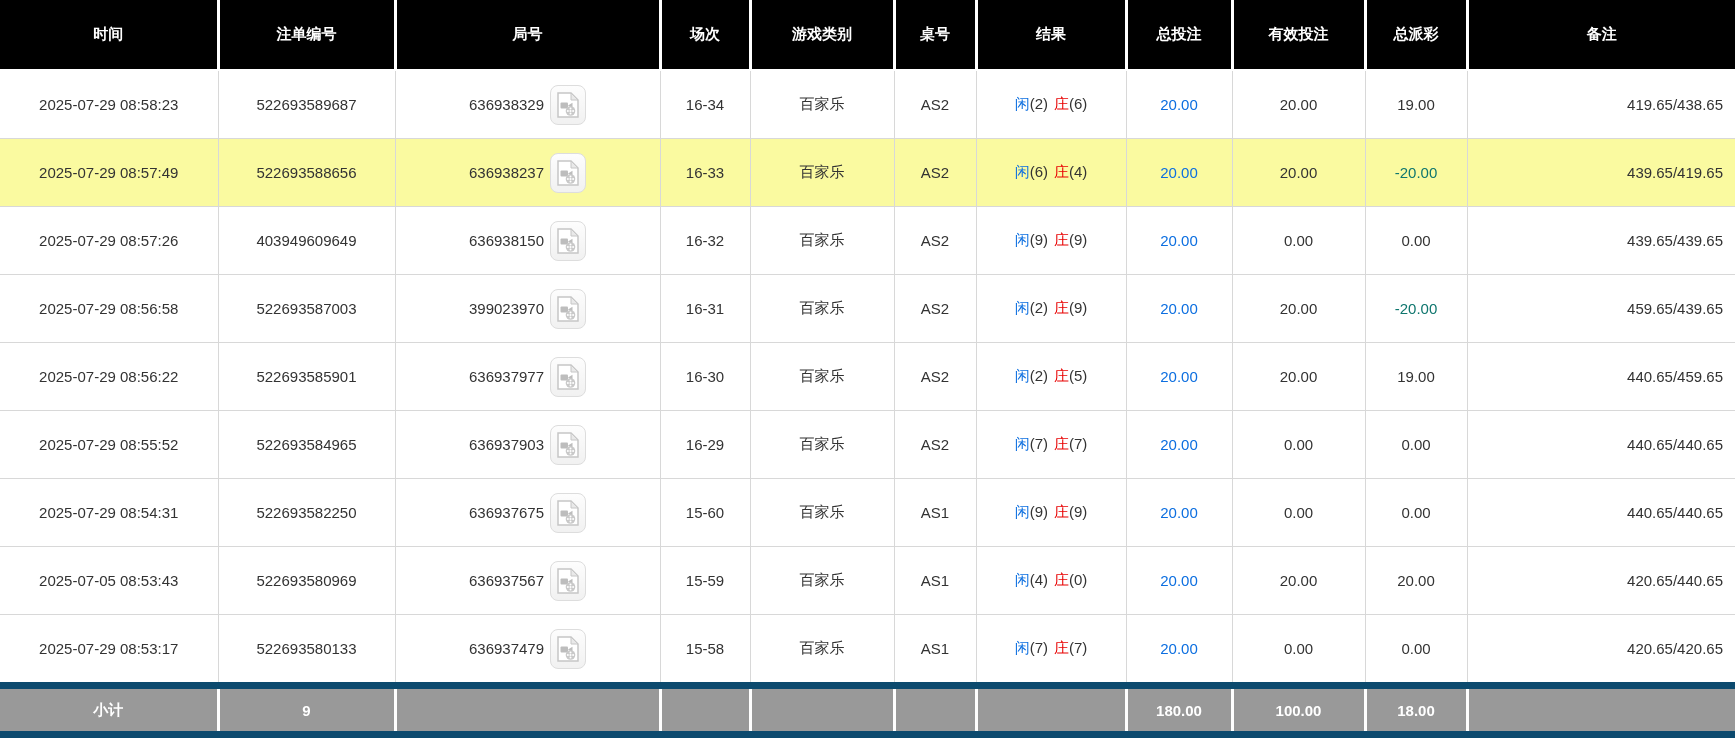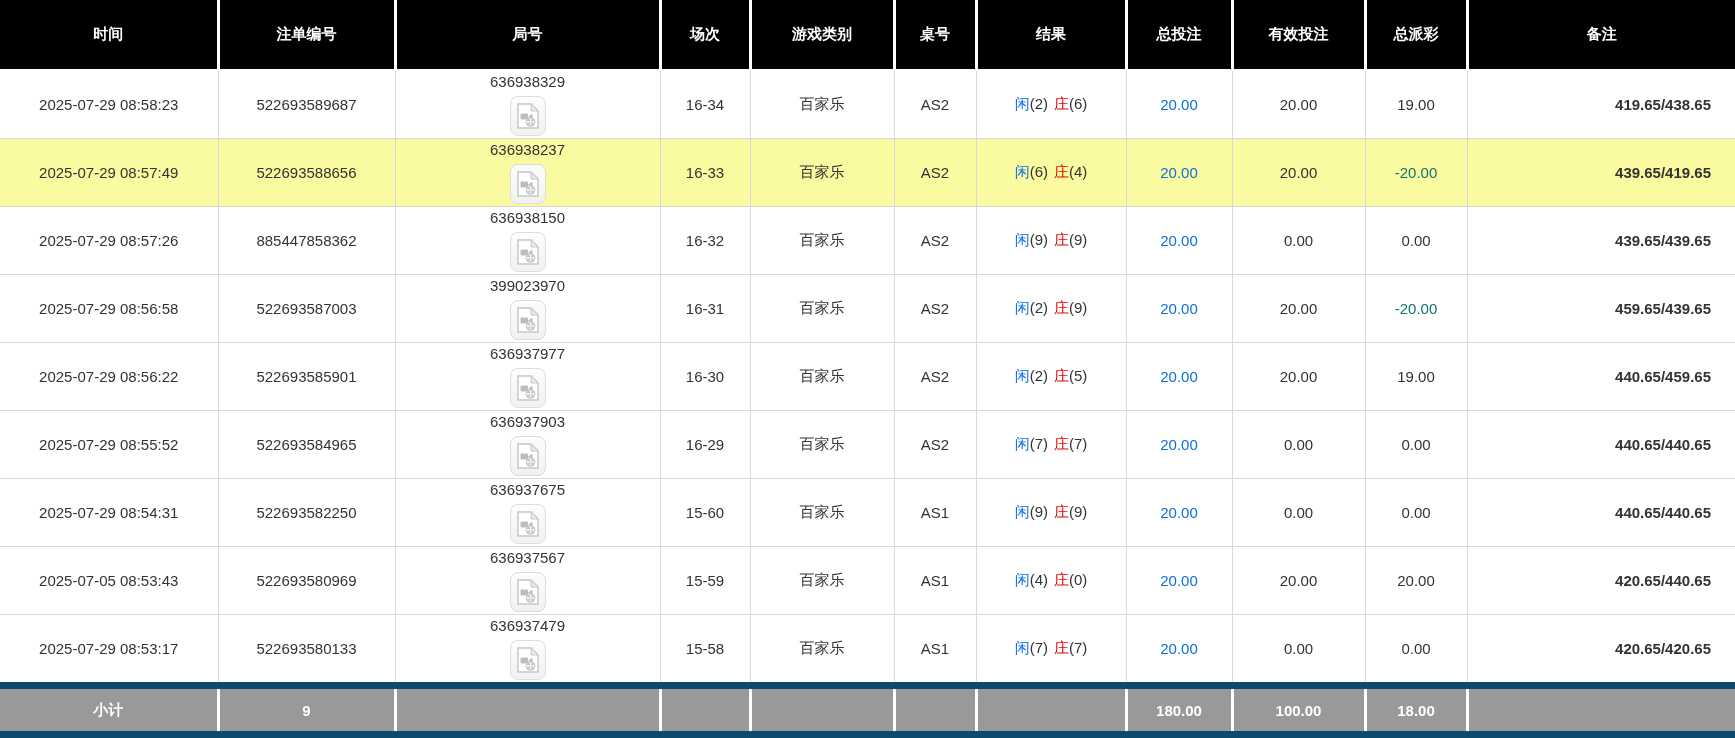--- a/index.html
+++ b/index.html
@@ -14,28 +14,28 @@
     height:37px;padding:16px;text-align:center;
     border-right:3px solid #fff;border-bottom:2px solid #fff;
   }
   thead th:last-child{border-right:none;text-align:center;}
   
   tbody td{
     height:67px;padding:0;text-align:center;font-size:15px;color:#333;
     background:#fff;border-right:1px solid #d8d8d8;border-bottom:1px solid #d8d8d8;
     white-space:nowrap;overflow:hidden;
   }
-  tbody td:last-child{border-right:none;text-align:right;padding-right:24px;font-weight:bold;}
+  tbody td:last-child{border-right:none;text-align:right;padding-right:12px;}
   tr.highlight td{background:#fafaa0;}
   .blue{color:#0d6fe0;}
   .red{color:#e80000;}
   .neg{color:#0f766e;}
   .result .red{margin-left:6px;}
   
-  .round{display:flex;align-items:center;justify-content:center;gap:6px;flex-direction:column;}
+  .round{display:flex;align-items:center;justify-content:center;gap:6px;}
   .vid-btn{
     width:36px;height:40px;border:1px solid #ddd;border-radius:8px;
     background:linear-gradient(#fdfdfd,#f1f1f1);
     display:flex;align-items:center;justify-content:center;
     cursor:pointer;padding:0;
   }
   
   tfoot td{
     background:#999;color:#fff;font-weight:bold;font-size:15px;
     height:42px;padding:0;text-align:center;
@@ -131,21 +131,21 @@
       <td>百家乐</td>
       <td>AS2</td>
       <td class="result"><span class="blue">闲</span><span>(6)</span><span class="red">庄</span><span>(4)</span></td>
       <td class="blue">20.00</td>
       <td>20.00</td>
       <td class="neg">-20.00</td>
       <td>439.65/419.65</td>
     </tr>
     <tr>
       <td>2025-07-29 08:57:26</td>
-      <td>885447858362</td>
+      <td>403949609649</td>
       <td>
           <div class="round">
         <span>636938150</span>
         <button class="vid-btn">
               <svg width="22" height="26">
                 <use href="#vid-icon"></use>
               </svg>
             </button>
       </div>
         </td>

